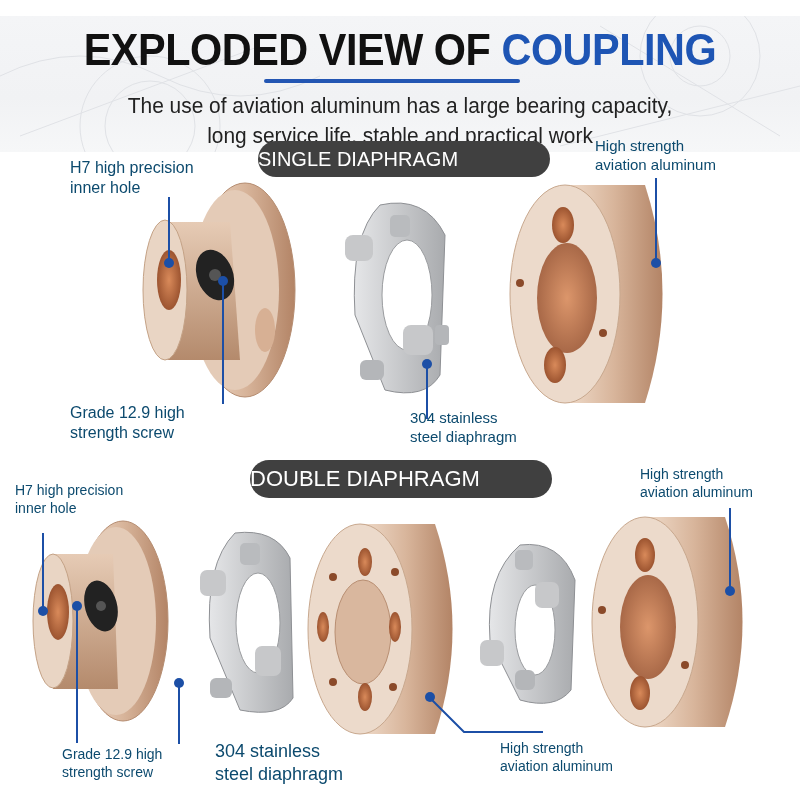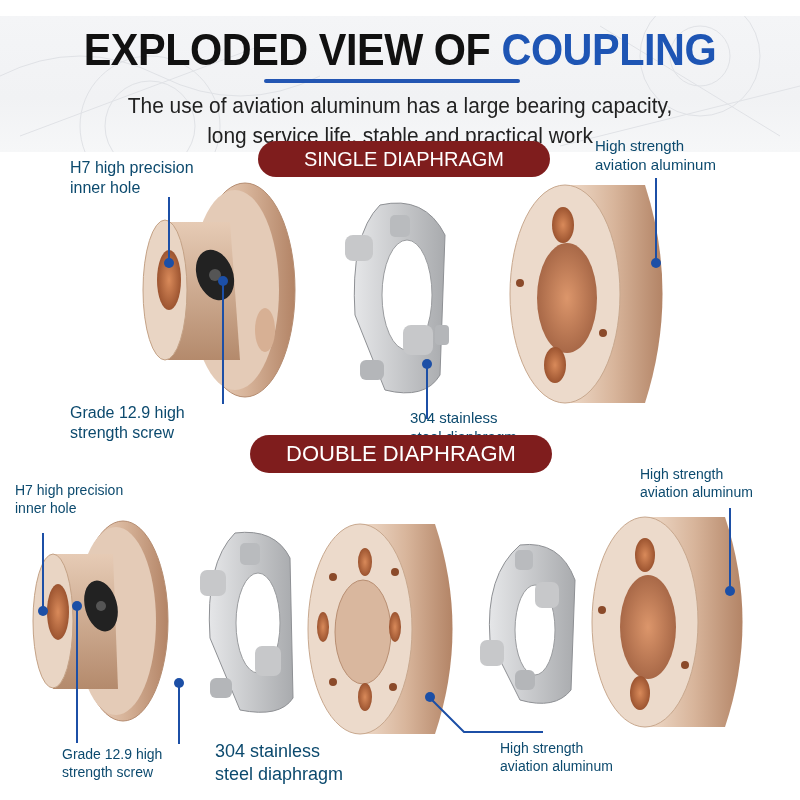--- a/index.html
+++ b/index.html
@@ -9,24 +9,24 @@
   .header { position:absolute; left:0; top:16px; width:800px; height:136px;
     background: linear-gradient(180deg,#f4f5f7 0%,#f1f2f4 60%,#f6f7f8 100%); overflow:hidden; }
   .header svg.bg { position:absolute; left:0; top:0; }
   .title { position:absolute; left:0; top:8px; width:800px; text-align:center;
     font-size:45px; font-weight:bold; letter-spacing:-0.5px; color:#111; transform:scaleX(0.92); }
   .title .accent { color:#1e55b4; }
   .rule { position:absolute; left:175px; top:63px; width:172px; height:4px; background:#2356b3; border-radius:2px; }
   .subtitle { position:absolute; left:0; top:75px; width:800px; text-align:center;
     font-size:22px; line-height:30px; color:#222; transform:scaleX(0.95); }
 
-  .pill { position:absolute; height:36px; border-radius:18px; background:#7f1d1d;
-    color:#fff; font-size:20px; line-height:36px; text-align:center; }
+  .pill { position:absolute; height:36px; border-radius:18px; background:#404040;
+    color:#fff; font-size:20px; line-height:36px; }
   .pill.single { left:258px; top:141px; width:292px; }
-  .pill.double { left:250px; top:435px; width:302px; height:38px; line-height:38px; font-size:22px; border-radius:19px; }
+  .pill.double { left:250px; top:460px; width:302px; height:38px; line-height:38px; font-size:22px; border-radius:19px; }
 
   .label { position:absolute; color:#0c4a6e; line-height:1.25; }
   .leader { position:absolute; background:#1c4fa6; }
   .dot { position:absolute; width:10px; height:10px; border-radius:50%; background:#1c4fa6; }
 
   svg.part { position:absolute; overflow:visible; }
 </style>
 </head>
 <body>
 

